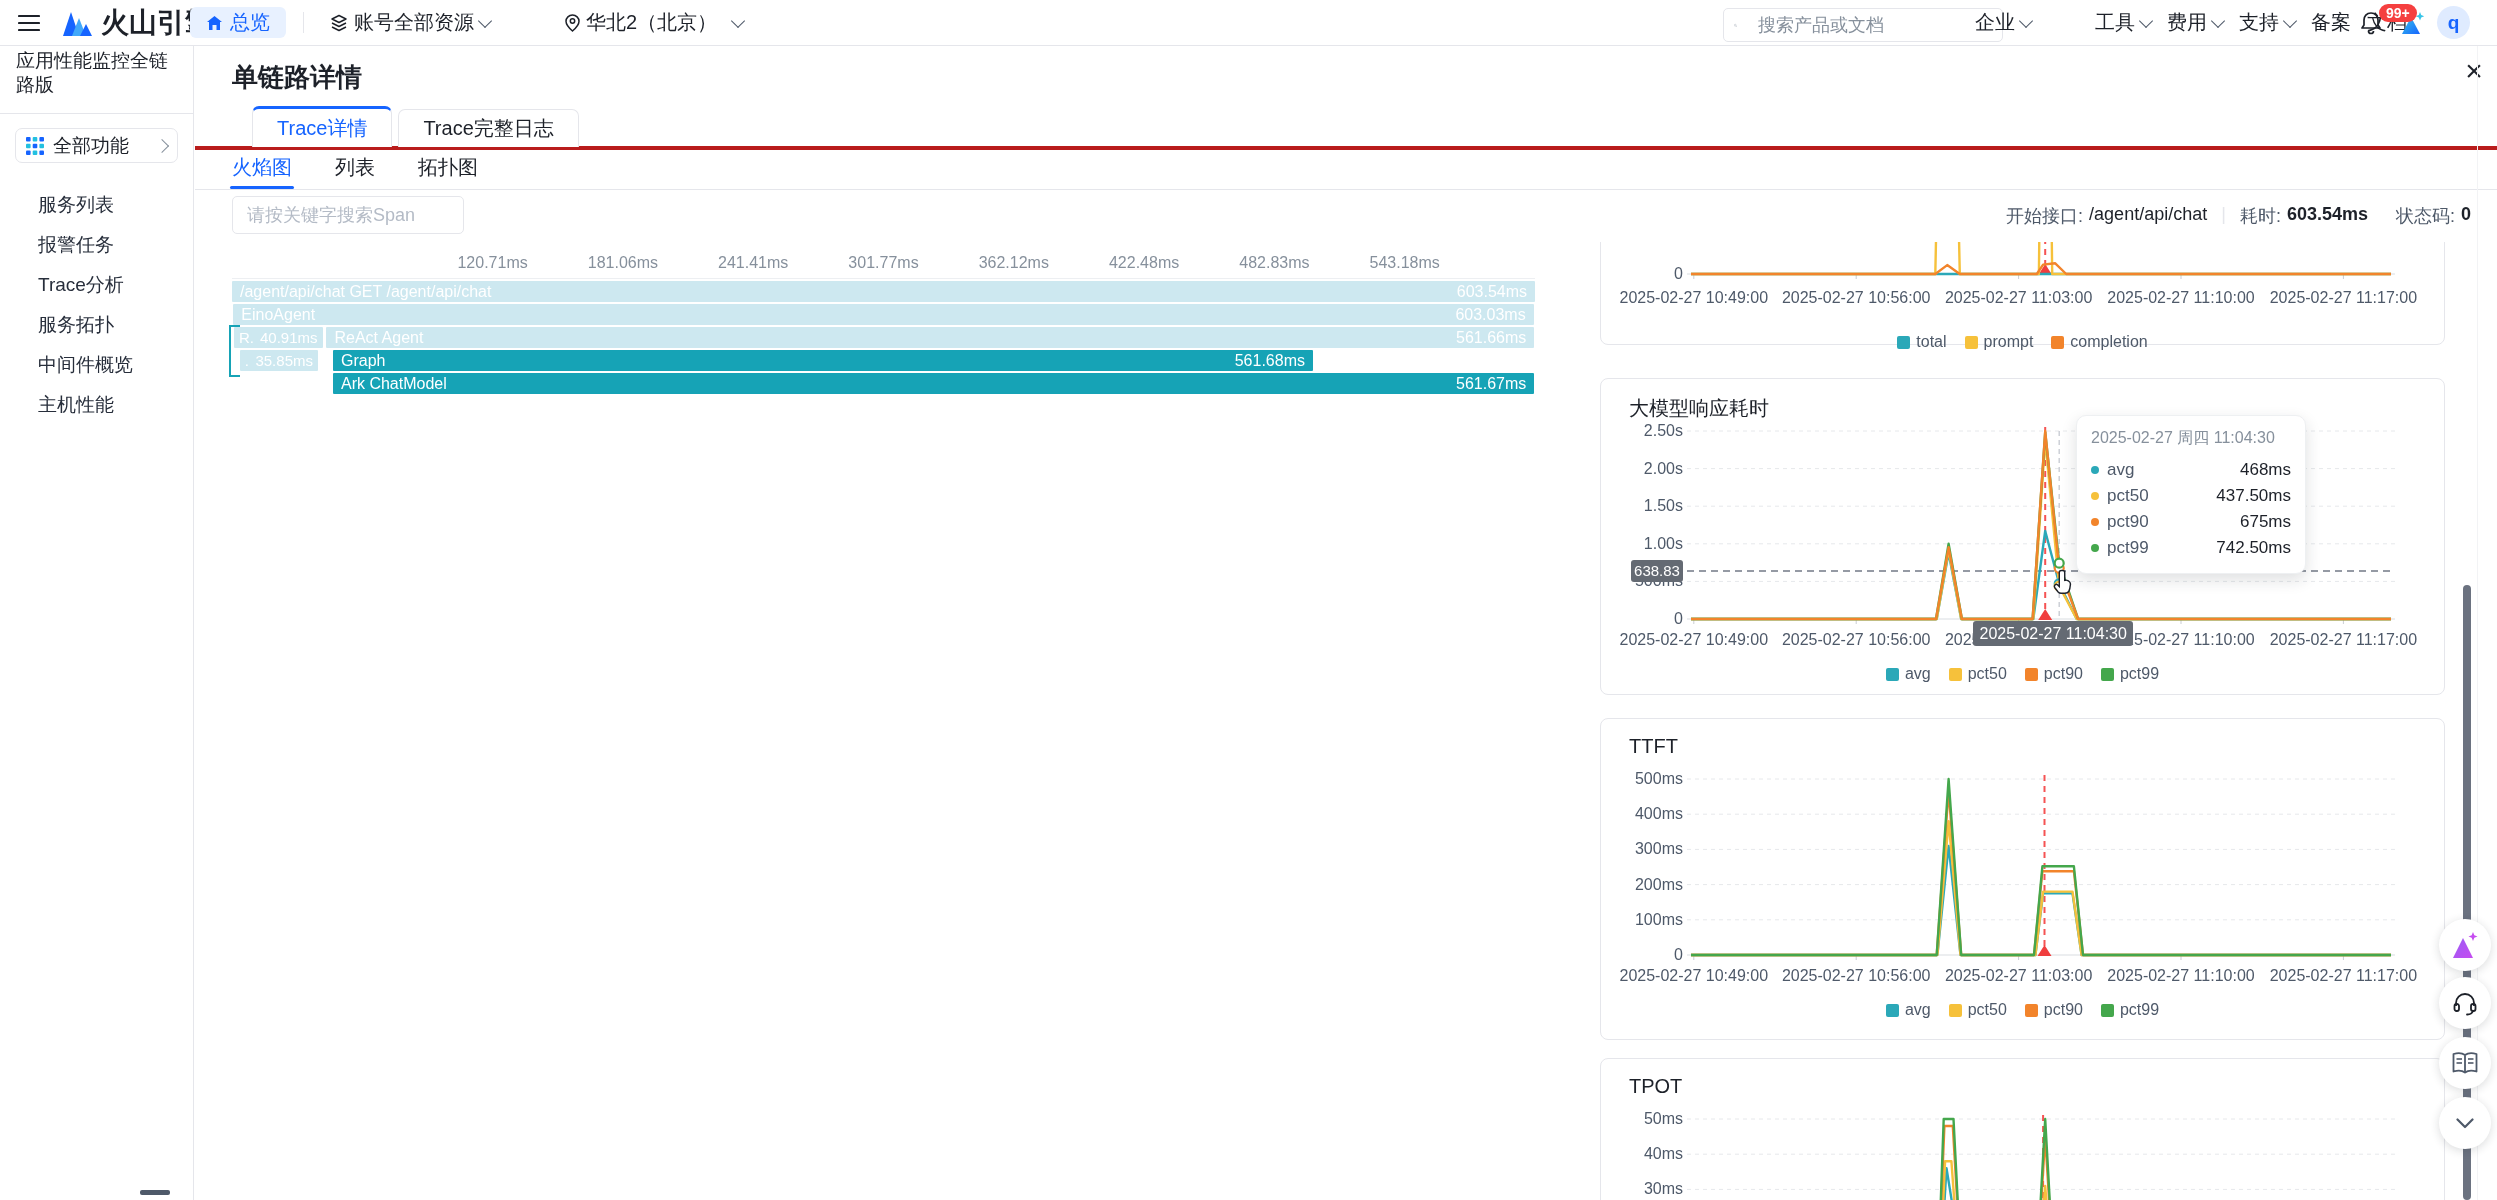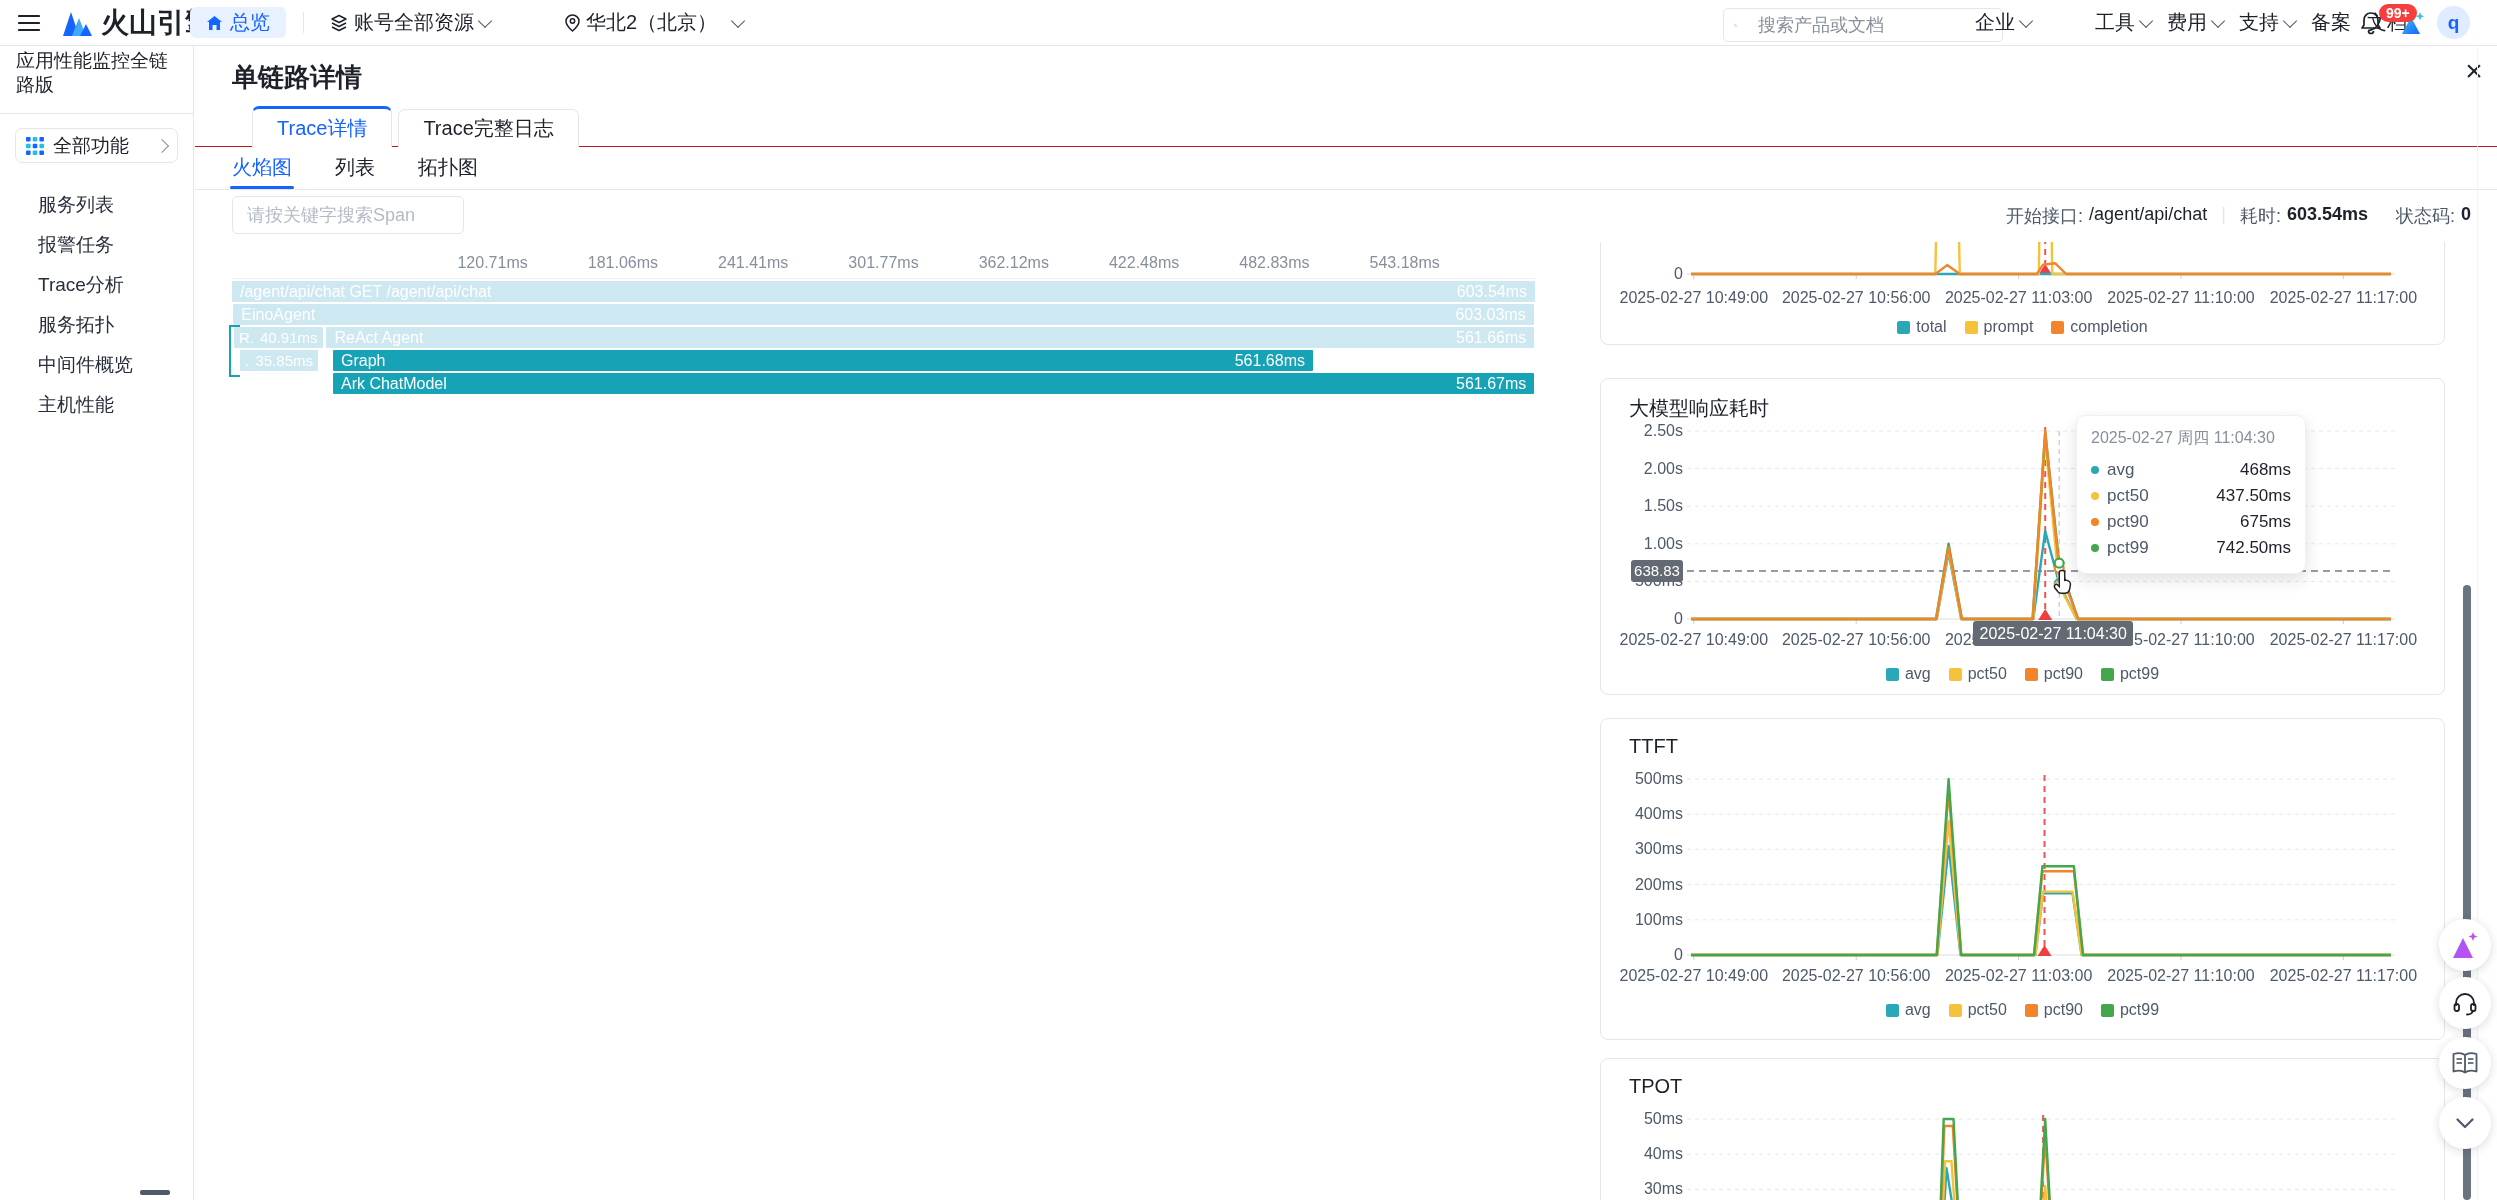--- a/index.html
+++ b/index.html
@@ -21,21 +21,21 @@
       display:flex;align-items:center;justify-content:center;font-size:19px;font-weight:bold;cursor:pointer}
   
   #sidebar{position:absolute;left:0;top:45px;width:194px;height:1155px;background:#fff;border-right:1px solid #E5E6EB;box-sizing:border-box}
   #sidebar-title{padding:4px 16px 16px 16px;font-size:19px;color:#1D2129;border-bottom:1px solid #E5E6EB;line-height:24px}
   #all-features{margin:14px 15px 8px 15px;height:33px;border:1px solid #E5E6EB;border-radius:7px;display:flex;align-items:center;padding:0 10px;gap:9px;font-size:19px;cursor:pointer}
   .side-item{height:40px;display:flex;align-items:center;padding-left:38px;font-size:19px;color:#272E3B;cursor:pointer}
   #side-handle{position:absolute;left:140px;top:1190px;width:30px;height:5px;background:#4E5969;border-radius:2px;cursor:pointer}
   
   #drawer-title{position:absolute;left:232px;top:60px;font-size:26px;font-weight:bold;color:#1D2129}
   #close-x{position:absolute;left:2458px;top:56px;width:32px;height:32px;font-size:30px;line-height:30px;text-align:center;color:#1D2129;cursor:pointer;font-weight:300}
-  #tabs-bar{position:absolute;left:195px;top:105px;right:0;height:41px;border-bottom:1px solid #b91c1c;box-sizing:content-box}
+  #tabs-bar{position:absolute;left:195px;top:105px;right:0;height:41px;border-bottom:4px solid #b91c1c;box-sizing:content-box}
   .tab{display:inline-flex;align-items:center;justify-content:center;height:37px;padding:0 24px;font-size:20px;background:#fff;
        border:1px solid #E5E6EB;border-bottom:none;border-radius:7px 7px 0 0;position:relative;top:1px;margin-right:6px;cursor:pointer;color:#1D2129}
   .tab.active{border-top:3px solid #1664FF;color:#1664FF;height:38px;z-index:2}
   #subtabs{position:absolute;left:195px;top:148px;right:0;height:41px;border-bottom:1px solid #E5E6EB}
   .subtab{position:absolute;top:6px;font-size:20px;color:#1D2129;cursor:pointer}
   .subtab.active{color:#1664FF}
   .subtab-underline{position:absolute;top:38px;height:3px;background:#1664FF;border-radius:2px}
   #span-search{position:absolute;left:232px;top:196px;width:232px;height:38px;border:1px solid #E5E6EB;border-radius:5px;display:flex;align-items:center;padding:0 12px;box-sizing:border-box;gap:8px}
   #span-search input{border:none;outline:none;flex:1;font-size:18px;font-family:inherit;background:transparent}
   #span-search input::placeholder{color:#B4BBC6}
@@ -306,21 +306,21 @@
         <polyline points="0.0,188.0 700.0,188.0" fill="none" stroke="#2BA8B8" stroke-width="2.4" stroke-linejoin="round"></polyline>
         <polyline points="0.0,188.0 244.3,188.0 256.2,-376.0 268.8,188.0 347.9,188.0 354.2,-376.0 361.2,188.0 700.0,188.0" fill="none" stroke="#F6C13B" stroke-width="2.4" stroke-linejoin="round"></polyline>
         <polyline points="0.0,188.0 244.3,188.0 256.2,179.1 268.8,188.0 345.8,188.0 352.1,178.6 364.0,177.2 375.2,188.0 700.0,188.0" fill="none" stroke="#F2842B" stroke-width="2.4" stroke-linejoin="round"></polyline>
       </svg>
       <div class="ylab" style="top: 232px;">0</div>
       <div class="xlab" style="left: -2.2px; top: 256px;">2025-02-27 10:49:00</div>
       <div class="xlab" style="left: 160.2px; top: 256px;">2025-02-27 10:56:00</div>
       <div class="xlab" style="left: 322.6px; top: 256px;">2025-02-27 11:03:00</div>
       <div class="xlab" style="left: 485px; top: 256px;">2025-02-27 11:10:00</div>
       <div class="xlab" style="left: 647.4px; top: 256px;">2025-02-27 11:17:00</div>
-      <div class="legend" style="top: 285px;">
+      <div class="legend" style="top: 300px;">
         <div class="legend-item">
           <div class="legend-sq" style="background: rgb(43, 168, 184);"></div>
           <span>total</span>
         </div>
         <div class="legend-item">
           <div class="legend-sq" style="background: rgb(246, 193, 59);"></div>
           <span>prompt</span>
         </div>
         <div class="legend-item">
           <div class="legend-sq" style="background: rgb(242, 132, 43);"></div>

